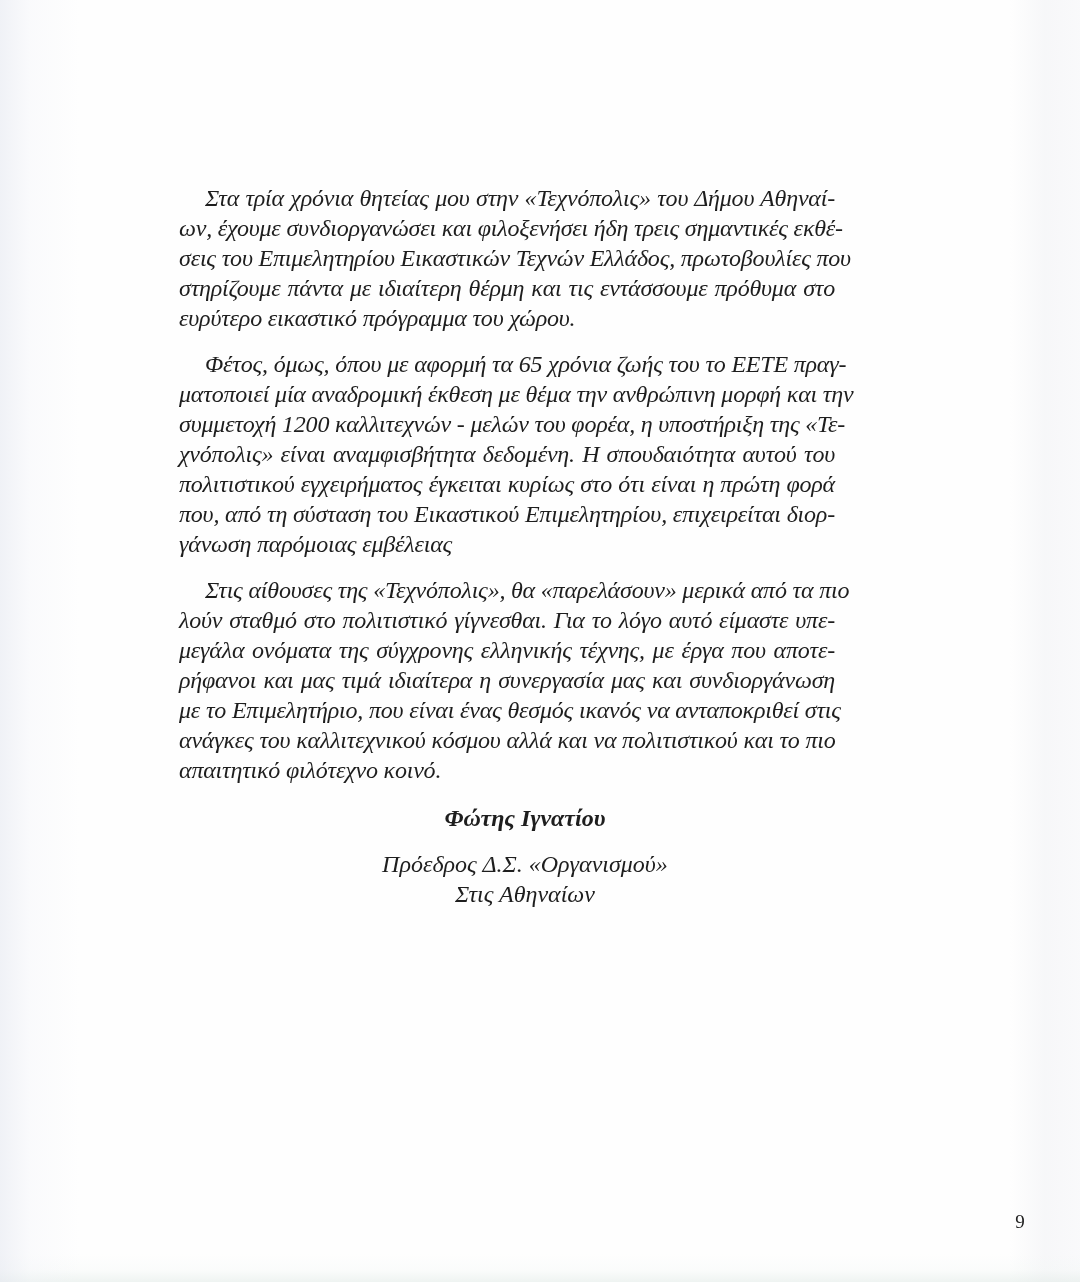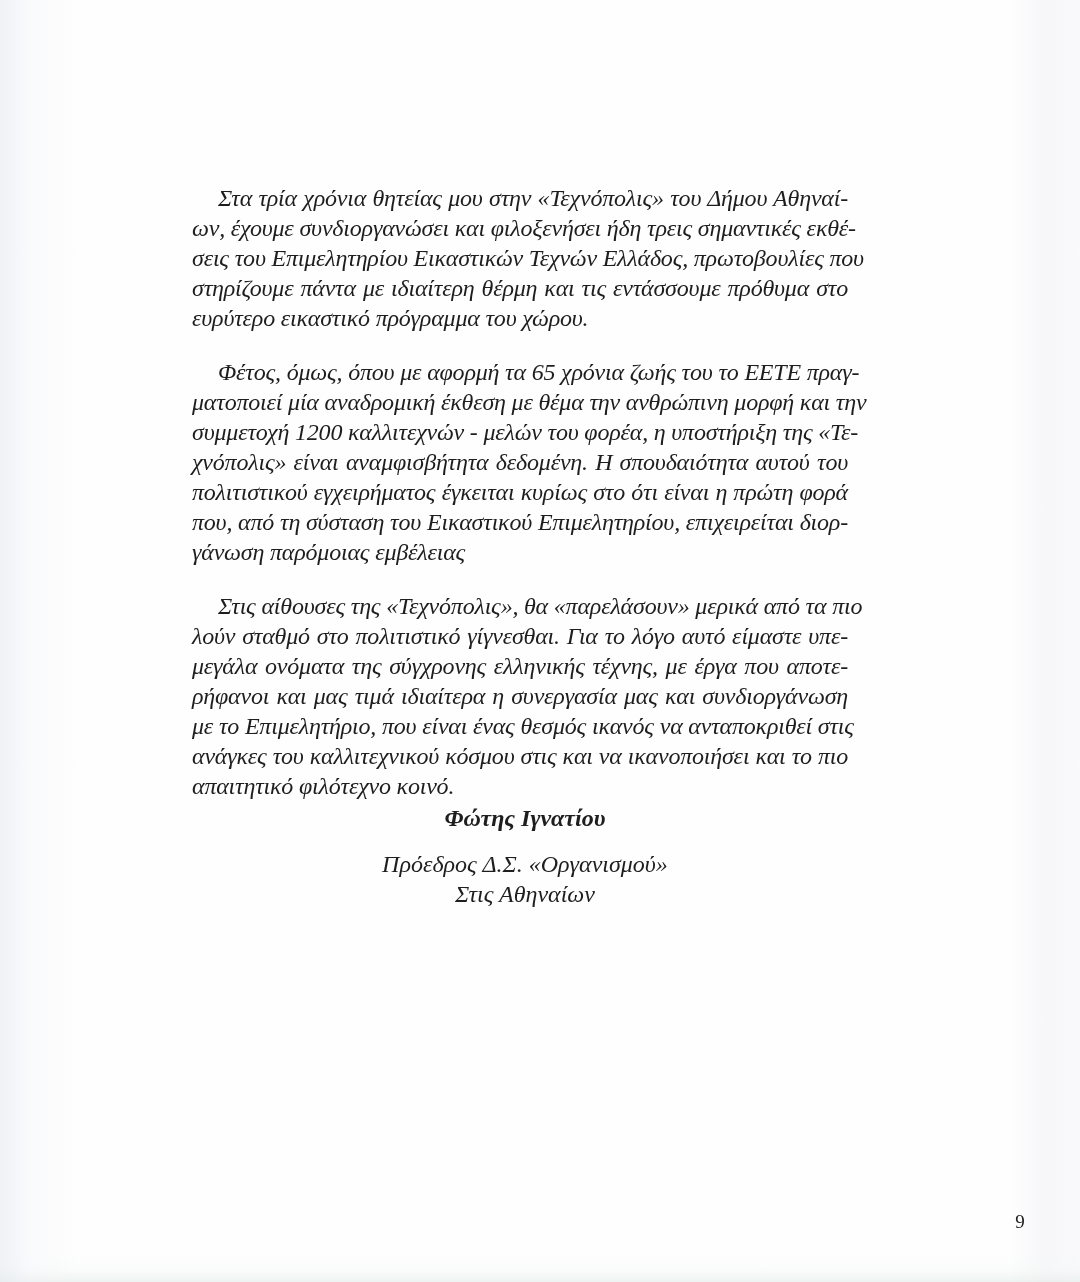--- a/index.html
+++ b/index.html
@@ -17,26 +17,26 @@
     background-image:
       linear-gradient(90deg, rgba(228,231,240,0.55) 0px, rgba(240,242,248,0.30) 30px, rgba(255,255,255,0) 80px),
       linear-gradient(0deg, rgba(226,235,231,0.55) 0px, rgba(240,246,243,0.25) 12px, rgba(255,255,255,0) 28px),
       linear-gradient(90deg, rgba(255,255,255,0) 1010px, rgba(233,234,239,0.35) 1045px, rgba(244,244,248,0.45) 1080px);
     font-family: "Liberation Serif", "DejaVu Serif", serif;
     color: #1e1e1e;
   }
 
   #text-block {
     position: absolute;
-    left: 192px;
+    left: 179px;
     top: 183px;
     width: 656px;
   }
   .para { margin: 0; }
-  .para + .para { margin-top: 24px; }
+  .para + .para { margin-top: 16px; }
   .line {
     font-style: italic;
     font-size: 24px;
     line-height: 30px;
     height: 30px;
     white-space: nowrap;
     text-align: justify;
     text-align-last: justify;
     letter-spacing: -0.2px;
   }
@@ -96,21 +96,21 @@
         <div class="line">πολιτιστικού εγχειρήματος έγκειται κυρίως στο ότι είναι η πρώτη φορά</div>
         <div class="line">που, από τη σύσταση του Εικαστικού Επιμελητηρίου, επιχειρείται διορ-</div>
         <div class="line last-line">γάνωση παρόμοιας εμβέλειας</div>
       </div>
       <div class="para">
         <div class="line first-line">Στις αίθουσες της «Τεχνόπολις», θα «παρελάσουν» μερικά από τα πιο</div>
         <div class="line">λούν σταθμό στο πολιτιστικό γίγνεσθαι. Για το λόγο αυτό είμαστε υπε-</div>
         <div class="line">μεγάλα ονόματα της σύγχρονης ελληνικής τέχνης, με έργα που αποτε-</div>
         <div class="line">ρήφανοι και μας τιμά ιδιαίτερα η συνεργασία μας και συνδιοργάνωση</div>
         <div class="line">με το Επιμελητήριο, που είναι ένας θεσμός ικανός να ανταποκριθεί στις</div>
-        <div class="line">ανάγκες του καλλιτεχνικού κόσμου στις και να ικανοποιήσει και το πιο</div>
+        <div class="line">ανάγκες του καλλιτεχνικού κόσμου αλλά και να πολιτιστικού και το πιο</div>
         <div class="line last-line">απαιτητικό φιλότεχνο κοινό.</div>
       </div>
     </div>
 
   <div id="signature-block">
     <div id="signature-name">Φώτης Ιγνατίου</div>
     <div class="sig-title">Πρόεδρος Δ.Σ. «Οργανισμού»</div>
     <div class="sig-title">Στις Αθηναίων</div>
   </div>
 

